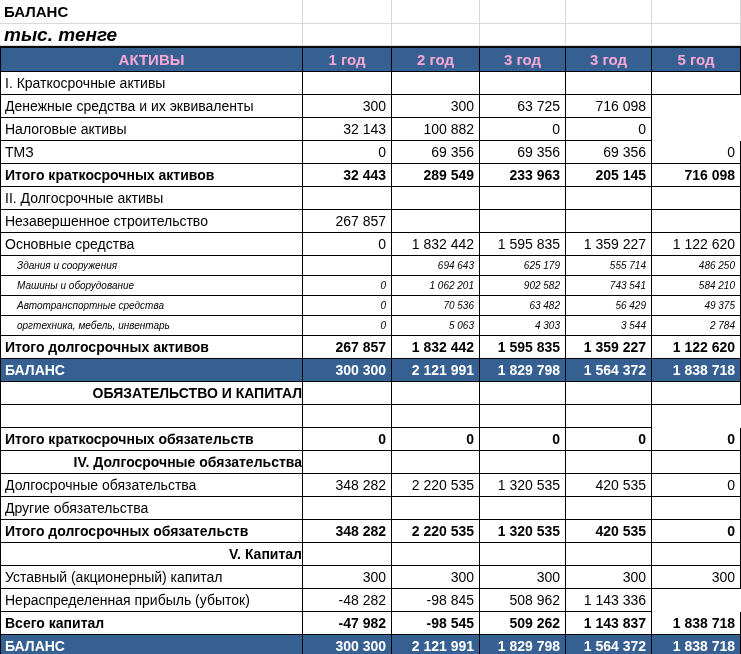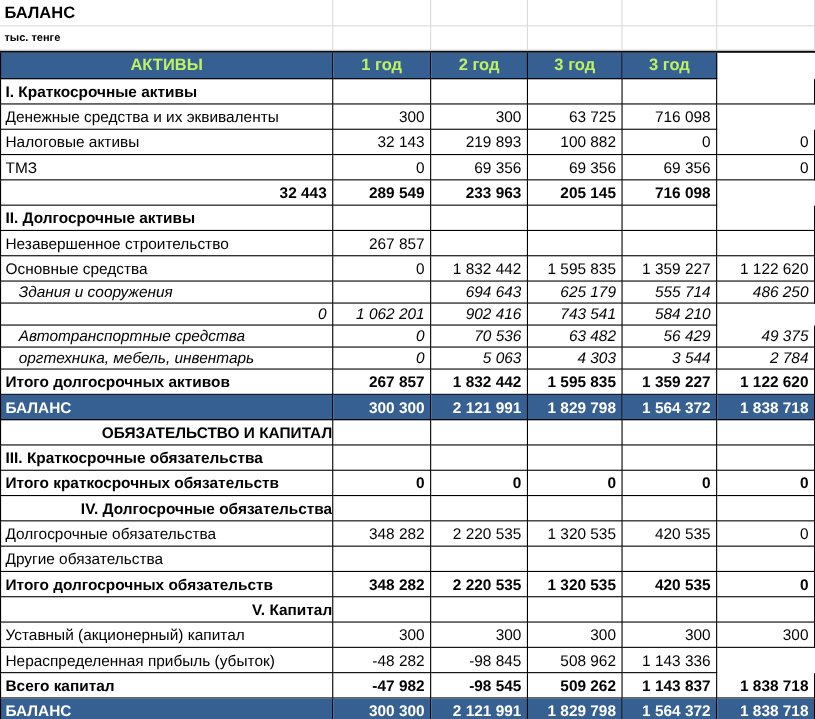--- a/index.html
+++ b/index.html
@@ -12,45 +12,45 @@
   .toprow .cell{
     box-sizing:border-box;
     border-right:1px solid #d9d9d9;
     border-bottom:1px solid #d9d9d9;
     overflow:hidden;white-space:nowrap;
   }
   .title-row .cell{height:24px;line-height:23px;}
   .unit-row .cell{height:22px;line-height:21px;}
   .toprow .first{font-weight:bold;padding-left:4px;}
   .title-row .first{font-size:15px;}
-  .unit-row .first{font-size:10px;}
+  .unit-row .first{font-size:19px;font-style:italic;}
 
   .grid-table{border-top:2px solid #0a0a0a;}
   .row{display:grid;grid-template-columns:303px 89px 88px 86px 86px 89px;}
   .cell{
     box-sizing:border-box;
     border-right:1px solid #000;
     border-bottom:1px solid #000;
     height:23px;line-height:22px;
     font-size:14px;
     overflow:hidden;white-space:nowrap;
   }
   .row .cell:first-child{border-left:1px solid #000;}
   .cell.label{padding-left:4px;text-align:left;}
   .cell.num{padding-right:5px;text-align:right;}
 
   .row.header .cell{
-    background:var(--accent);color:#bef264;font-weight:bold;
+    background:var(--accent);color:#f9a8d4;font-weight:bold;
     text-align:center;height:24px;line-height:23px;font-size:15px;
     padding:0;
   }
   .row.total .cell{font-weight:bold;}
-  .row.section-left .label{font-weight:bold;}
+  .row.section-left .label{font-weight:normal;}
   .row.section-center .label{font-weight:bold;text-align:right;padding-left:0;}
-  .row.sub .cell{height:20px;line-height:19px;font-style:italic;font-size:14px;}
+  .row.sub .cell{height:20px;line-height:19px;font-style:italic;font-size:10px;}
   .row.sub .label{padding-left:16px;}
   .row.balance .cell{background:var(--accent);color:#fff;font-weight:bold;}
 </style>
 </head>
 <body>
 
 <div class="sheet" style="--accent: #376092;">
 
   <div class="toprow title-row">
     <div class="cell first">БАЛАНС</div>
@@ -70,54 +70,55 @@
     <div class="cell"></div>
   </div>
 
   <div class="grid-table">
     <div class="row header">
       <div class="cell label">АКТИВЫ</div>
       <div class="cell num">1 год</div>
       <div class="cell num">2 год</div>
       <div class="cell num">3 год</div>
       <div class="cell num">3 год</div>
+      <div class="cell num">5 год</div>
     </div>
 
   <div class="row section-left">
         <div class="cell label">I. Краткосрочные активы</div>
         <div class="cell num"></div>
         <div class="cell num"></div>
         <div class="cell num"></div>
         <div class="cell num"></div>
         <div class="cell num"></div>
       </div>
       <div class="row normal">
         <div class="cell label">Денежные средства и их эквиваленты</div>
         <div class="cell num">300</div>
         <div class="cell num">300</div>
         <div class="cell num">63 725</div>
         <div class="cell num">716 098</div>
       </div>
       <div class="row normal">
         <div class="cell label">Налоговые активы</div>
         <div class="cell num">32 143</div>
-        <div class="cell num">219 893</div>
         <div class="cell num">100 882</div>
         <div class="cell num">0</div>
         <div class="cell num">0</div>
       </div>
       <div class="row normal">
         <div class="cell label">ТМЗ</div>
         <div class="cell num">0</div>
         <div class="cell num">69 356</div>
         <div class="cell num">69 356</div>
         <div class="cell num">69 356</div>
         <div class="cell num">0</div>
       </div>
       <div class="row total">
+        <div class="cell label">Итого краткосрочных активов</div>
         <div class="cell num">32 443</div>
         <div class="cell num">289 549</div>
         <div class="cell num">233 963</div>
         <div class="cell num">205 145</div>
         <div class="cell num">716 098</div>
       </div>
       <div class="row section-left">
         <div class="cell label">II. Долгосрочные активы</div>
         <div class="cell num"></div>
         <div class="cell num"></div>
@@ -143,23 +144,24 @@
       </div>
       <div class="row sub">
         <div class="cell label">Здания и сооружения</div>
         <div class="cell num"></div>
         <div class="cell num">694 643</div>
         <div class="cell num">625 179</div>
         <div class="cell num">555 714</div>
         <div class="cell num">486 250</div>
       </div>
       <div class="row sub">
+        <div class="cell label">Машины и оборудование</div>
         <div class="cell num">0</div>
         <div class="cell num">1 062 201</div>
-        <div class="cell num">902 416</div>
+        <div class="cell num">902 582</div>
         <div class="cell num">743 541</div>
         <div class="cell num">584 210</div>
       </div>
       <div class="row sub">
         <div class="cell label">Автотранспортные средства</div>
         <div class="cell num">0</div>
         <div class="cell num">70 536</div>
         <div class="cell num">63 482</div>
         <div class="cell num">56 429</div>
         <div class="cell num">49 375</div>
@@ -190,21 +192,20 @@
       </div>
       <div class="row section-center">
         <div class="cell label">ОБЯЗАТЕЛЬСТВО И КАПИТАЛ</div>
         <div class="cell num"></div>
         <div class="cell num"></div>
         <div class="cell num"></div>
         <div class="cell num"></div>
         <div class="cell num"></div>
       </div>
       <div class="row section-left">
-        <div class="cell label">III. Краткосрочные обязательства</div>
         <div class="cell num"></div>
         <div class="cell num"></div>
         <div class="cell num"></div>
         <div class="cell num"></div>
         <div class="cell num"></div>
       </div>
       <div class="row total">
         <div class="cell label">Итого краткосрочных обязательств</div>
         <div class="cell num">0</div>
         <div class="cell num">0</div>

